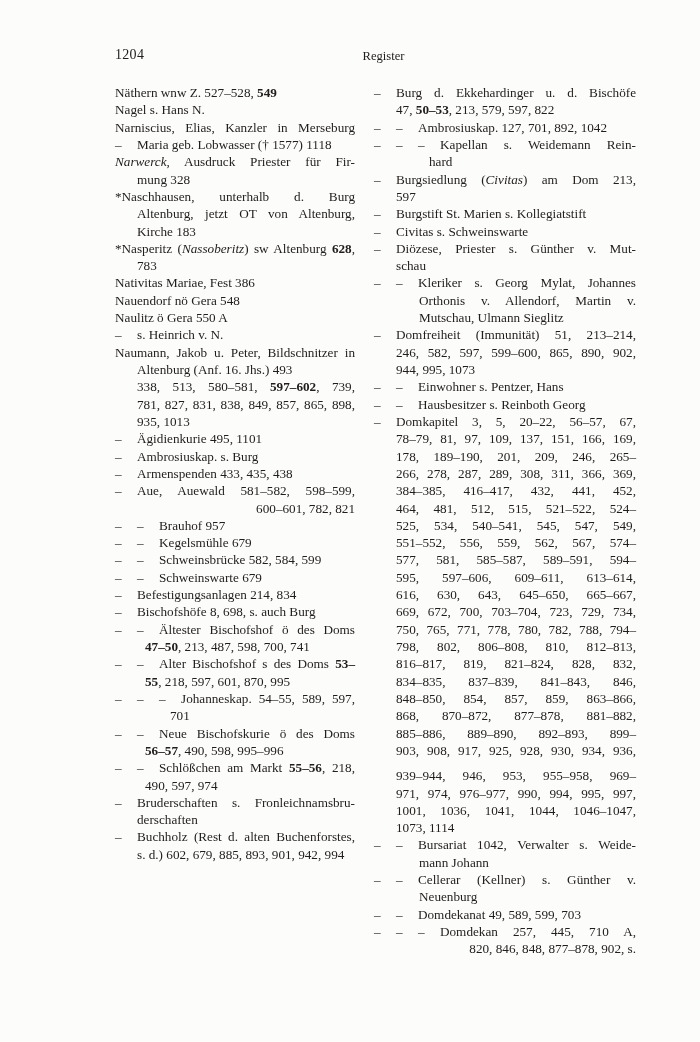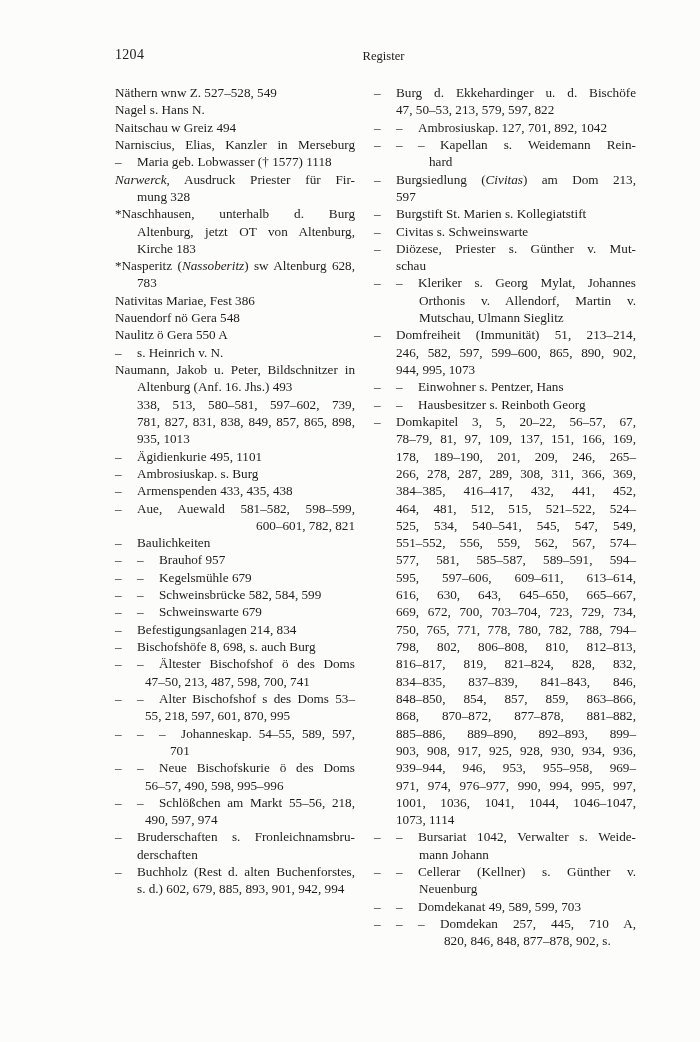--- a/index.html
+++ b/index.html
@@ -34,34 +34,33 @@
   .line{min-height:17.32px;text-align:left;}
   .line.just{
     text-align:justify;
     text-align-last:justify;
     text-justify:inter-word;
   }
   .mk{
     display:inline-block;width:22px;
     vertical-align:baseline;
   }
-  .seg-b{font-weight:400;}
+  .seg-b{font-weight:700;}
   .seg-i{font-style:italic;}
 </style>
 </head>
 <body>
 
 <div class="page">
   <div class="page-number">1204</div>
   <div class="running-title">Register</div>
 
   <div class="column left">
       <div class="line"><span>Näthern wnw Z. 527–528, </span><span class="seg-b">549</span></div>
       <div class="line"><span>Nagel s. Hans N.</span></div>
-      <div class="line"><span>Naitschau w Greiz 494</span></div>
       <div class="line just"><span>Narniscius, Elias, Kanzler in Merseburg</span></div>
       <div class="line"><span class="mk">–</span><span>Maria geb. Lobwasser († 1577) 1118</span></div>
       <div class="line just"><span class="seg-i">Narwerck</span><span>, Ausdruck Priester für Fir-</span></div>
       <div class="line" style="padding-left: 22px;"><span>mung 328</span></div>
       <div class="line just"><span>*Naschhausen, unterhalb d. Burg</span></div>
       <div class="line just" style="padding-left: 22px;"><span>Altenburg, jetzt OT von Altenburg,</span></div>
       <div class="line" style="padding-left: 22px;"><span>Kirche 183</span></div>
       <div class="line just"><span>*Nasperitz (</span><span class="seg-i">Nassoberitz</span><span>) sw Altenburg </span><span class="seg-b">628</span><span>,</span></div>
       <div class="line" style="padding-left: 22px;"><span>783</span></div>
       <div class="line"><span>Nativitas Mariae, Fest 386</span></div>
@@ -71,21 +70,20 @@
       <div class="line just"><span>Naumann, Jakob u. Peter, Bildschnitzer in</span></div>
       <div class="line" style="padding-left: 22px;"><span>Altenburg (Anf. 16. Jhs.) 493</span></div>
       <div class="line just" style="padding-left: 22px;"><span>338, 513, 580–581, </span><span class="seg-b">597–602</span><span>, 739,</span></div>
       <div class="line just" style="padding-left: 22px;"><span>781, 827, 831, 838, 849, 857, 865, 898,</span></div>
       <div class="line" style="padding-left: 22px;"><span>935, 1013</span></div>
       <div class="line"><span class="mk">–</span><span>Ägidienkurie 495, 1101</span></div>
       <div class="line"><span class="mk">–</span><span>Ambrosiuskap. s. Burg</span></div>
       <div class="line"><span class="mk">–</span><span>Armenspenden 433, 435, 438</span></div>
       <div class="line just"><span class="mk">–</span><span>Aue, Auewald 581–582, 598–599,</span></div>
       <div class="line" style="padding-left: 22px; text-align: right;"><span>600–601, 782, 821</span></div>
-      <div class="line"><span class="mk">–</span><span>Baulichkeiten</span></div>
       <div class="line"><span class="mk">–</span><span class="mk">–</span><span>Brauhof 957</span></div>
       <div class="line"><span class="mk">–</span><span class="mk">–</span><span>Kegelsmühle 679</span></div>
       <div class="line"><span class="mk">–</span><span class="mk">–</span><span>Schweinsbrücke 582, 584, 599</span></div>
       <div class="line"><span class="mk">–</span><span class="mk">–</span><span>Schweinswarte 679</span></div>
       <div class="line"><span class="mk">–</span><span>Befestigungsanlagen 214, 834</span></div>
       <div class="line"><span class="mk">–</span><span>Bischofshöfe 8, 698, s. auch Burg</span></div>
       <div class="line just"><span class="mk">–</span><span class="mk">–</span><span>Ältester Bischofshof ö des Doms</span></div>
       <div class="line" style="padding-left: 30px;"><span class="seg-b">47–50</span><span>, 213, 487, 598, 700, 741</span></div>
       <div class="line just"><span class="mk">–</span><span class="mk">–</span><span>Alter Bischofshof s des Doms </span><span class="seg-b">53–</span></div>
       <div class="line" style="padding-left: 30px;"><span class="seg-b">55</span><span>, 218, 597, 601, 870, 995</span></div>
@@ -133,25 +131,25 @@
       <div class="line just" style="padding-left: 22px;"><span>616, 630, 643, 645–650, 665–667,</span></div>
       <div class="line just" style="padding-left: 22px;"><span>669, 672, 700, 703–704, 723, 729, 734,</span></div>
       <div class="line just" style="padding-left: 22px;"><span>750, 765, 771, 778, 780, 782, 788, 794–</span></div>
       <div class="line just" style="padding-left: 22px;"><span>798, 802, 806–808, 810, 812–813,</span></div>
       <div class="line just" style="padding-left: 22px;"><span>816–817, 819, 821–824, 828, 832,</span></div>
       <div class="line just" style="padding-left: 22px;"><span>834–835, 837–839, 841–843, 846,</span></div>
       <div class="line just" style="padding-left: 22px;"><span>848–850, 854, 857, 859, 863–866,</span></div>
       <div class="line just" style="padding-left: 22px;"><span>868, 870–872, 877–878, 881–882,</span></div>
       <div class="line just" style="padding-left: 22px;"><span>885–886, 889–890, 892–893, 899–</span></div>
       <div class="line just" style="padding-left: 22px;"><span>903, 908, 917, 925, 928, 930, 934, 936,</span></div>
-      <div class="line just" style="padding-left: 22px;"><span>939–944, 946, 953, 955–958, 969–</span></div>
+      <div class="line just" style="padding-left: 22px; margin-top: 8px;"><span>939–944, 946, 953, 955–958, 969–</span></div>
       <div class="line just" style="padding-left: 22px;"><span>971, 974, 976–977, 990, 994, 995, 997,</span></div>
       <div class="line just" style="padding-left: 22px;"><span>1001, 1036, 1041, 1044, 1046–1047,</span></div>
       <div class="line" style="padding-left: 22px;"><span>1073, 1114</span></div>
       <div class="line just"><span class="mk">–</span><span class="mk">–</span><span>Bursariat 1042, Verwalter s. Weide-</span></div>
       <div class="line" style="padding-left: 45px;"><span>mann Johann</span></div>
       <div class="line just"><span class="mk">–</span><span class="mk">–</span><span>Cellerar (Kellner) s. Günther v.</span></div>
       <div class="line" style="padding-left: 45px;"><span>Neuenburg</span></div>
       <div class="line"><span class="mk">–</span><span class="mk">–</span><span>Domdekanat 49, 589, 599, 703</span></div>
       <div class="line just"><span class="mk">–</span><span class="mk">–</span><span class="mk">–</span><span>Domdekan 257, 445, 710 A,</span></div>
-      <div class="line" style="padding-left: 70px;"><span>820, 846, 848, 877–878, 902, s.</span></div>
+      <div class="line" style="padding-left: 70px; text-align: right;"><span>820, 846, 848, 877–878, 902, s.</span></div>
     </div>
 </div>
 
 </body></html>

